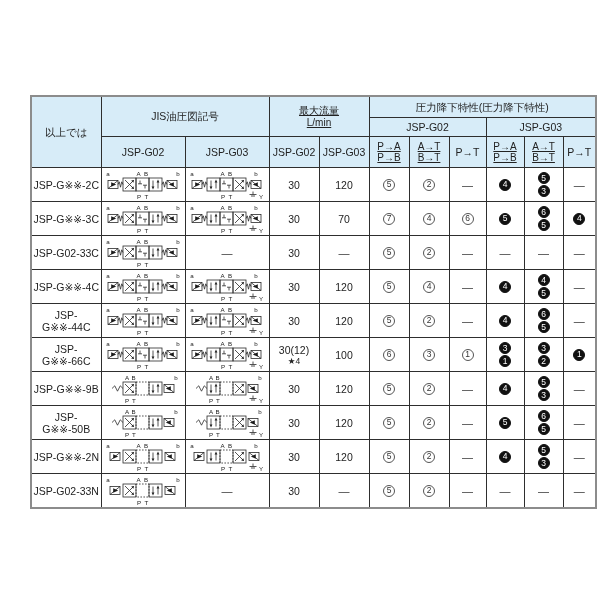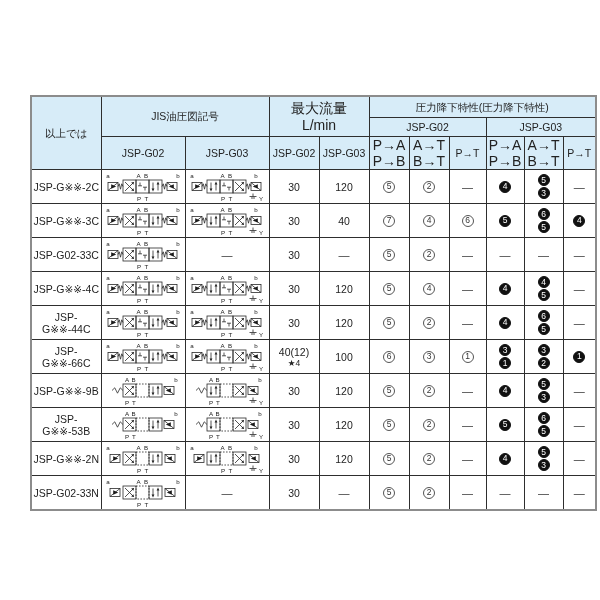--- a/index.html
+++ b/index.html
@@ -18,21 +18,21 @@
     border:1px solid #2e2e2e;padding:0;margin:0;
     text-align:center;vertical-align:middle;overflow:hidden;
   }
   .spec thead th{
     background:#d7ecf8;font-weight:normal;font-size:10.5px;line-height:1.2;color:#222;
   }
   .spec thead tr.hr1 th{height:20px;}
   .spec thead tr.hr2 th{height:18px;}
   .spec thead tr.hr3 th{height:30px;}
   .spec tbody td{height:33px;background:#fff;font-size:10.5px;}
-  .hline{display:block;line-height:1.15;font-size:14px;}
+  .hline{display:block;line-height:1.15;font-size:10px;text-decoration:underline;}
   td.model{font-size:10.5px;letter-spacing:0;}
   td.flow{font-size:10.5px;}
   .flow-sub{display:block;font-size:8.5px;line-height:1;margin-top:1px;}
   .dash{color:#333;font-size:11px;}
   .stack{display:flex;flex-direction:column;align-items:center;justify-content:center;gap:1px;}
   .co,.cf{
     display:inline-flex;align-items:center;justify-content:center;
     width:12px;height:12px;border-radius:50%;
     font-size:8.5px;line-height:1;box-sizing:border-box;
   }
@@ -267,21 +267,21 @@
               <text x="44" y="7" font-size="6.2" fill="#222" text-anchor="middle" font-family="Liberation Sans, sans-serif">B</text>
               <text x="37" y="30" font-size="6.2" fill="#222" text-anchor="middle" font-family="Liberation Sans, sans-serif">P</text>
               <text x="44.5" y="30" font-size="6.2" fill="#222" text-anchor="middle" font-family="Liberation Sans, sans-serif">T</text>
               <line x1="67" y1="22.5" x2="67" y2="25.5" stroke="#2a2a2a" stroke-width="0.8" fill="none"></line>
               <line x1="63.5" y1="25.5" x2="70.5" y2="25.5" stroke="#2a2a2a" stroke-width="0.8" fill="none"></line>
               <line x1="65" y1="27" x2="69" y2="27" stroke="#2a2a2a" stroke-width="0.8" fill="none"></line>
               <text x="75" y="29.5" font-size="6.2" fill="#222" text-anchor="middle" font-family="Liberation Sans, sans-serif">Y</text>
             </svg>
           </td>
           <td class="flow"><span>30</span></td>
-          <td class="flow"><span>40</span></td>
+          <td class="flow"><span>70</span></td>
           <td>
             <span class="stack">
               <span class="co">7</span>
             </span>
           </td>
           <td>
             <span class="stack">
               <span class="co">4</span>
             </span>
           </td>
@@ -621,21 +621,21 @@
               <text x="36.5" y="7" font-size="6.2" fill="#222" text-anchor="middle" font-family="Liberation Sans, sans-serif">A</text>
               <text x="44" y="7" font-size="6.2" fill="#222" text-anchor="middle" font-family="Liberation Sans, sans-serif">B</text>
               <text x="37" y="30" font-size="6.2" fill="#222" text-anchor="middle" font-family="Liberation Sans, sans-serif">P</text>
               <text x="44.5" y="30" font-size="6.2" fill="#222" text-anchor="middle" font-family="Liberation Sans, sans-serif">T</text>
               <line x1="67" y1="22.5" x2="67" y2="25.5" stroke="#2a2a2a" stroke-width="0.8" fill="none"></line>
               <line x1="63.5" y1="25.5" x2="70.5" y2="25.5" stroke="#2a2a2a" stroke-width="0.8" fill="none"></line>
               <line x1="65" y1="27" x2="69" y2="27" stroke="#2a2a2a" stroke-width="0.8" fill="none"></line>
               <text x="75" y="29.5" font-size="6.2" fill="#222" text-anchor="middle" font-family="Liberation Sans, sans-serif">Y</text>
             </svg>
           </td>
-          <td class="flow"><span>40(12)</span><span class="flow-sub">★4</span></td>
+          <td class="flow"><span>30(12)</span><span class="flow-sub">★4</span></td>
           <td class="flow"><span>100</span></td>
           <td>
             <span class="stack">
               <span class="co">6</span>
             </span>
           </td>
           <td>
             <span class="stack">
               <span class="co">3</span>
             </span>
@@ -737,21 +737,21 @@
           </td>
           <td>
             <span class="stack">
               <span class="cf">5</span>
               <span class="cf">3</span>
             </span>
           </td>
           <td><span class="dash">—</span></td>
         </tr>
         <tr>
-          <td class="model">JSP-G※※-53B</td>
+          <td class="model">JSP-G※※-50B</td>
           <td class="sym">
             <svg width="82" height="31" viewBox="0 0 82 31">
               <rect x="21" y="9" width="13" height="13" stroke="#2a2a2a" stroke-width="0.8" fill="none"></rect>
               <rect x="34" y="9" width="13" height="13" stroke="#2a2a2a" stroke-width="0.8" fill="none" stroke-dasharray="1.6,1.4"></rect>
               <rect x="47" y="9" width="13" height="13" stroke="#2a2a2a" stroke-width="0.8" fill="none"></rect>
               <line x1="23" y1="20" x2="31.5" y2="11.5" stroke="#2a2a2a" stroke-width="0.8" fill="none"></line>
               <line x1="23" y1="11" x2="31.5" y2="19.5" stroke="#2a2a2a" stroke-width="0.8" fill="none"></line>
               <polygon points="32,11 29.2,11.6 31.4,13.8" fill="#1c1c1c"></polygon>
               <polygon points="32,20 29.2,19.4 31.4,17.2" fill="#1c1c1c"></polygon>
               <line x1="51" y1="11.5" x2="51" y2="18" stroke="#2a2a2a" stroke-width="0.8" fill="none"></line>

